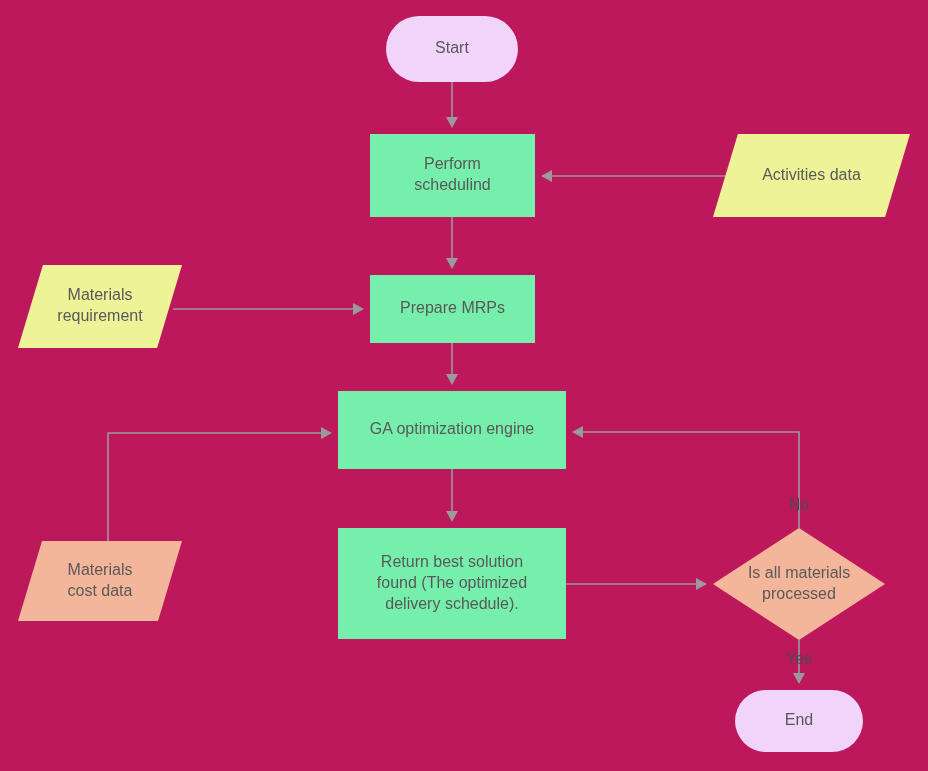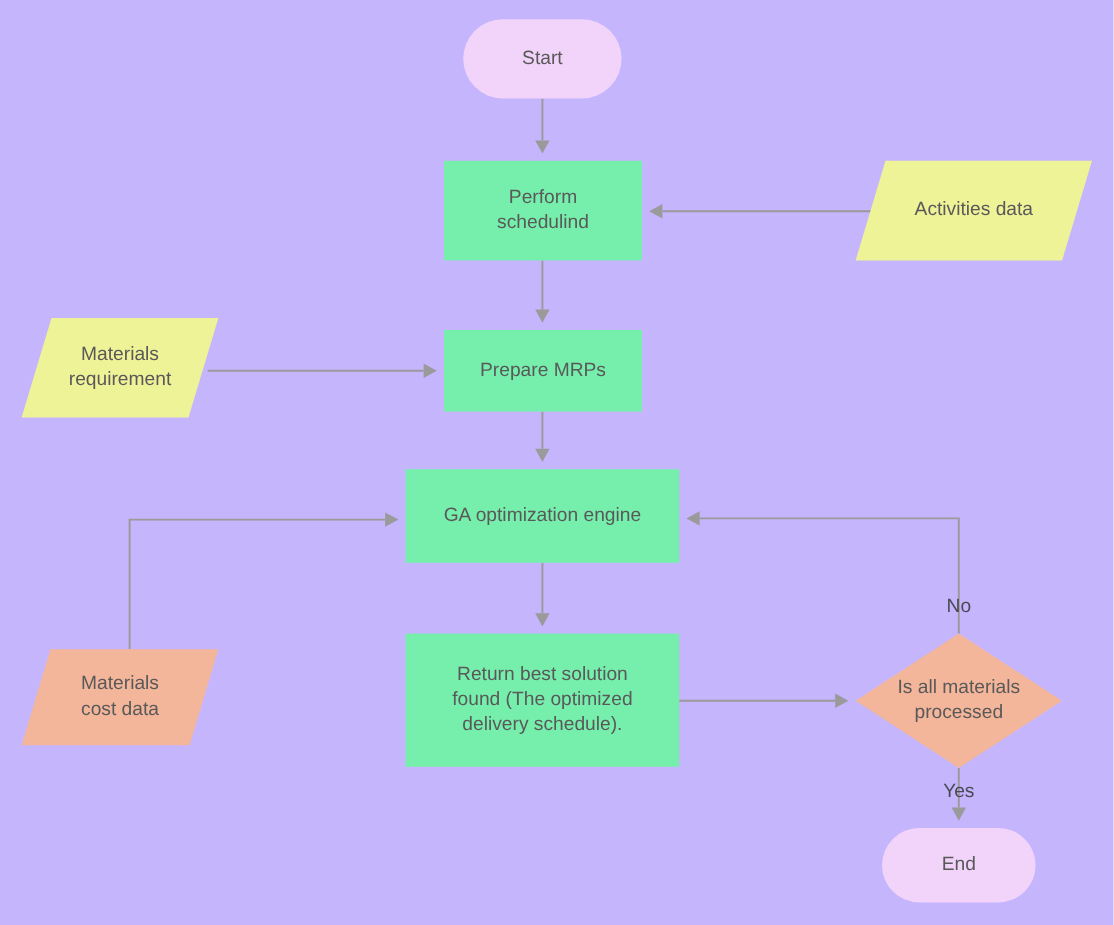--- a/index.html
+++ b/index.html
@@ -11,21 +11,21 @@
   body {
     width: 928px;
     height: 771px;
     font-family: "Liberation Sans", sans-serif;
     overflow: hidden;
   }
   #canvas {
     position: relative;
     width: 928px;
     height: 771px;
-    background: #c4b5fd;
+    background: #be185d;
   }
   svg#flow {
     position: absolute;
     left: 0;
     top: 0;
     width: 928px;
     height: 771px;
     display: block;
   }
   .node-shape {

